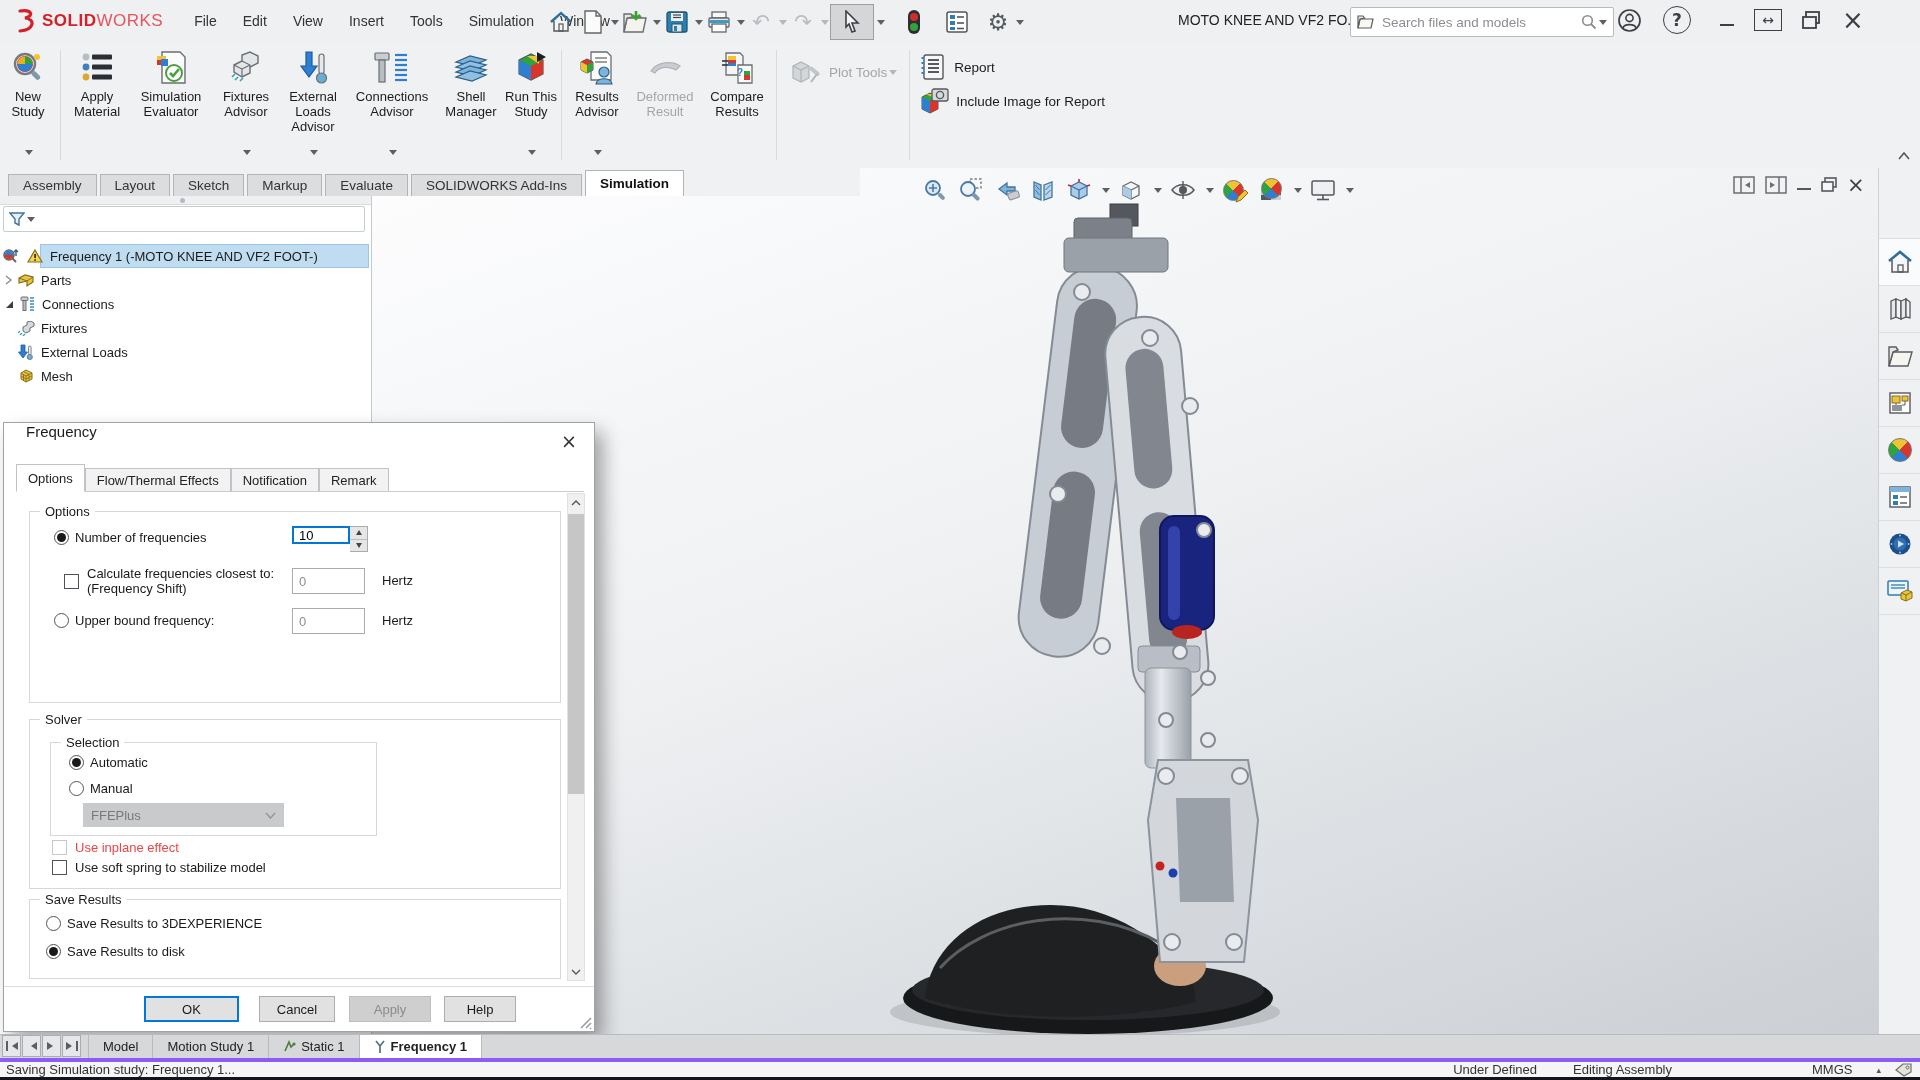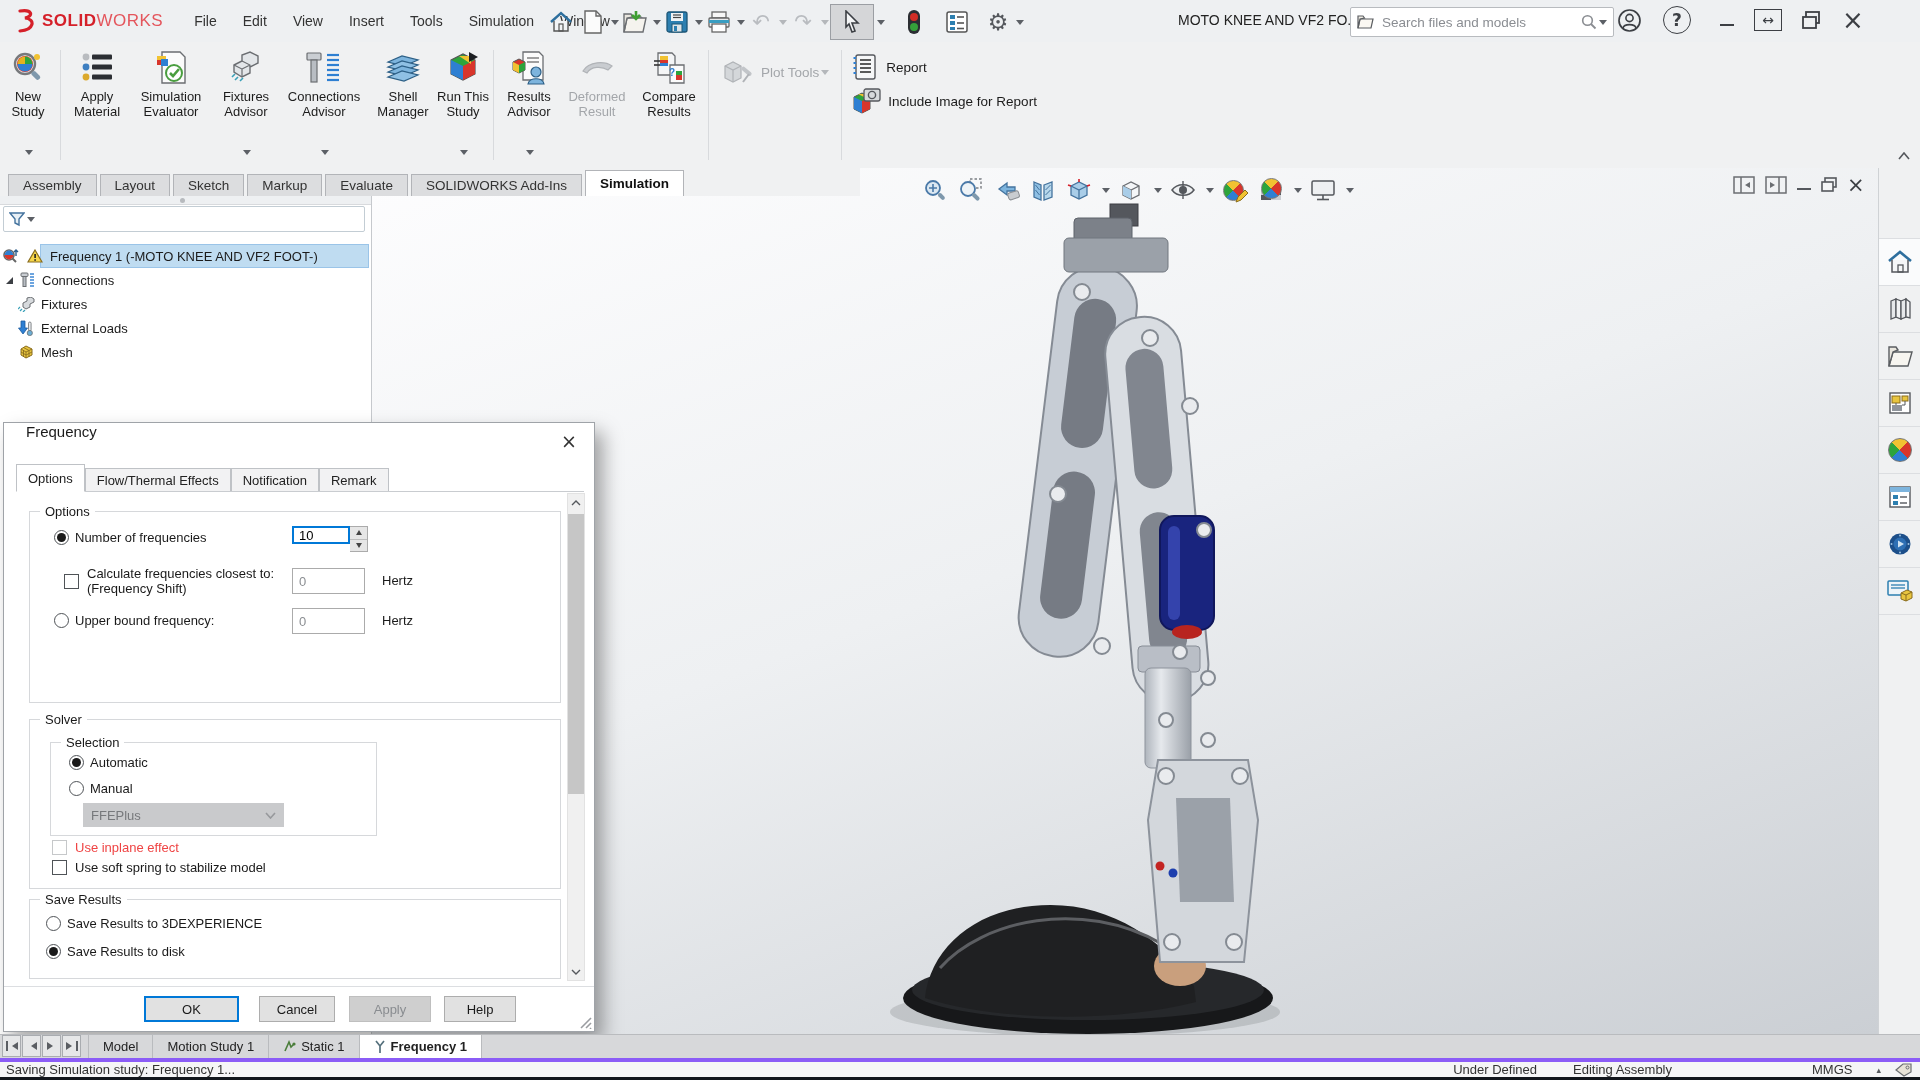--- a/index.html
+++ b/index.html
@@ -280,20 +280,31 @@
           <g stroke="#3aa0b8" stroke-width="1.6">
             <line x1="7" y1="29" x2="10" y2="26"></line>
             <line x1="12" y1="30" x2="15" y2="27"></line>
             <line x1="4" y1="26" x2="7" y2="23"></line>
           </g>
         </svg>
     </span>
     <span class="rlabel">Fixtures Advisor</span>
     <span class="caret"></span>
   </div>
+  <div class="rbtn" style="width:68px">
+    <span class="ric">
+      <svg width="34" height="36" viewBox="0 0 34 36">
+          <path d="M10 2 L16 2 L16 16 L21 16 L13 27 L5 16 L10 16 Z" fill="#2e7fd2" stroke="#1d5a9e" stroke-width="1.2"></path>
+          <rect x="23" y="4" width="5" height="20" rx="2.5" fill="#e6e9ec" stroke="#6b6e72" stroke-width="1.2"></rect>
+          <circle cx="25.5" cy="28" r="5" fill="#6aaed6" stroke="#6b6e72" stroke-width="1.2"></circle>
+        </svg>
+    </span>
+    <span class="rlabel">External Loads Advisor</span>
+    <span class="caret"></span>
+  </div>
   <div class="rbtn" style="width:90px">
     <span class="ric">
       <svg width="38" height="34" viewBox="0 0 38 34">
           <rect x="2" y="2" width="14" height="7" rx="1" fill="#caced3" stroke="#6b6e72" stroke-width="1.2"></rect>
           <rect x="6" y="9" width="6" height="22" fill="#b8bdc3" stroke="#6b6e72" stroke-width="1.2"></rect>
           <g stroke="#2e7fd2" stroke-width="2.2">
             <line x1="22" y1="4" x2="34" y2="4"></line>
             <line x1="22" y1="9" x2="34" y2="9"></line>
             <line x1="22" y1="14" x2="34" y2="14"></line>
             <line x1="22" y1="19" x2="34" y2="19"></line>
@@ -637,20 +648,34 @@
         <svg width="16" height="14" viewBox="0 0 16 14">
             <path d="M8 1 L15 13 L1 13 Z" fill="#f7d64a" stroke="#8a6d1d" stroke-width="1.2"></path>
             <rect x="7.3" y="5" width="1.6" height="4" fill="#222"></rect>
             <rect x="7.3" y="10.2" width="1.6" height="1.6" fill="#222"></rect>
           </svg>
       </span>
       <span style="position:relative;z-index:1">Frequency 1 (-MOTO KNEE AND VF2 FOOT-)</span>
     </div>
     <div class="tree-row">
       <span class="exp">
+          <svg width="9" height="10" viewBox="0 0 9 10">
+            <path d="M2 1 L7 5 L2 9" fill="none" stroke="#8a8d92" stroke-width="1.4"></path>
+          </svg>
+        </span>
+      <span class="ticon">
+          <svg width="18" height="15" viewBox="0 0 18 15">
+            <path d="M2 5 L8 2 L16 4 L16 9 L10 13 L10 8 L2 10 Z" fill="#e8c53f" stroke="#8a6d1d" stroke-width="1.2"></path>
+            <path d="M2 5 L10 8 M10 8 L16 4" fill="none" stroke="#8a6d1d" stroke-width="1"></path>
+          </svg>
+        </span>
+      <span>Parts</span>
+    </div>
+    <div class="tree-row">
+      <span class="exp">
           <svg width="10" height="10" viewBox="0 0 10 10">
             <path d="M9 2 L9 9 L2 9 Z" fill="#3c3f44"></path>
           </svg>
         </span>
       <span class="ticon">
           <svg width="16" height="16" viewBox="0 0 16 16">
             <rect x="2" y="1" width="7" height="3.5" rx="1" fill="#caced3" stroke="#6b6e72"></rect>
             <rect x="4" y="4.5" width="3" height="10" fill="#b8bdc3" stroke="#6b6e72"></rect>
             <g stroke="#2e7fd2" stroke-width="1.4">
               <line x1="11" y1="2" x2="15" y2="2"></line>

